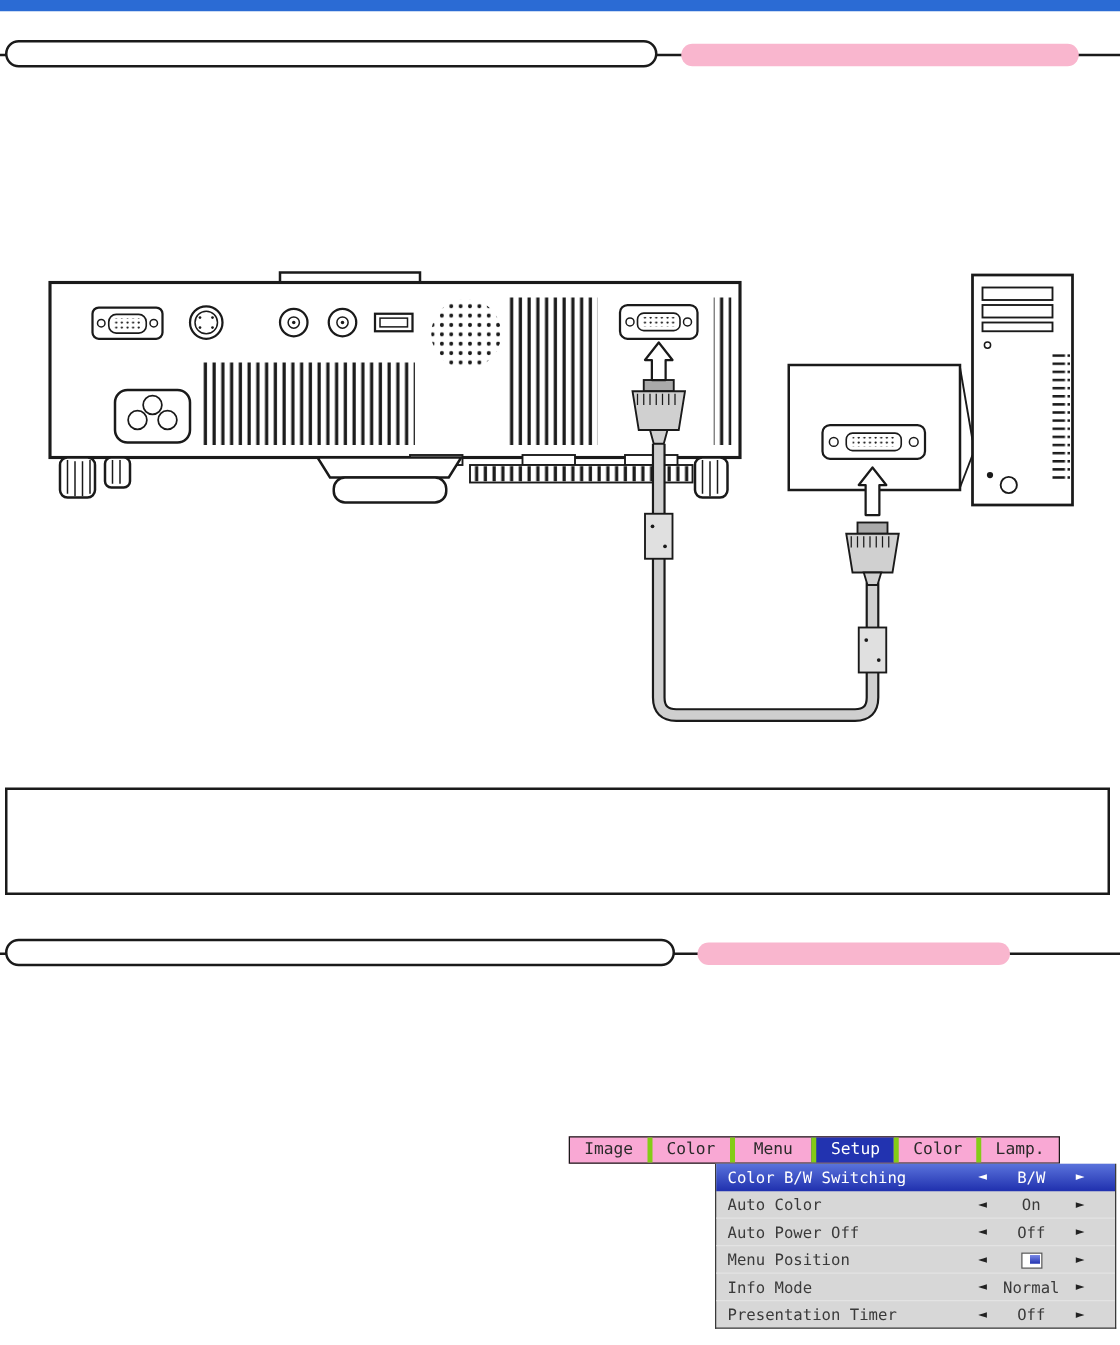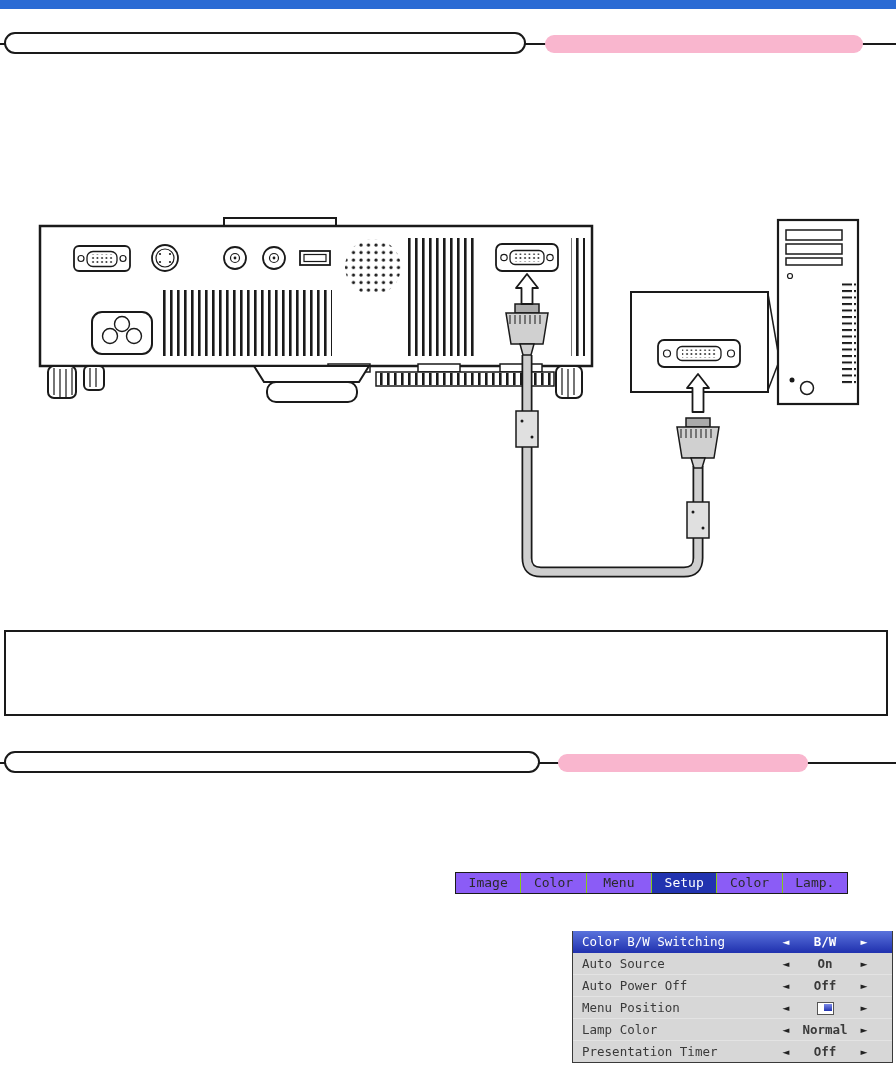--- a/index.html
+++ b/index.html
@@ -5,34 +5,34 @@
   html,body{margin:0;padding:0;background:#fff;}
   .page{position:relative;width:896px;height:1076px;background:#fff;overflow:hidden;
         font-family:"DejaVu Sans Mono","Liberation Mono",monospace;}
   .topbar{position:absolute;left:0;top:0;width:896px;height:9px;background:var(--top-bar,#2b6bd4);}
   .hline{position:absolute;left:0;width:896px;height:2px;background:#1a1a1a;}
   .pill{position:absolute;height:22px;border:2px solid #1a1a1a;border-radius:14px;background:#fff;box-sizing:border-box;}
   .pink{position:absolute;height:18px;border-radius:9px;background:var(--pink,#f9b6ce);}
   .notebox{position:absolute;left:4px;top:630px;width:884px;height:86px;border:2px solid #1a1a1a;background:#fff;box-sizing:border-box;}
 
   
-  .menubar{position:absolute;left:455px;top:872px;width:393px;height:22px;background:#8b5cf6;
+  .menubar{position:absolute;left:455px;top:909px;width:393px;height:22px;background:#f9a8d4;
            border:1px solid #1a1a1a;display:flex;box-sizing:border-box;}
-  .mtab{flex:1;text-align:center;line-height:20px;font-size:13px;color:#2a2a2a;border-left:1px solid #84cc16;cursor:default;}
+  .mtab{flex:1;text-align:center;line-height:20px;font-size:13px;color:#2a2a2a;border-left:4px solid #84cc16;cursor:default;}
   .mtab:first-child{border-left:none;}
   .mtab.active{background:var(--menu-blue,#2233b0);color:#fff;}
   .menupanel{position:absolute;left:572px;top:931px;width:321px;background:#d7d7d7;
              border:1px solid #3a3a3a;border-top:none;box-sizing:border-box;}
   .mrow{display:flex;align-items:center;height:21px;font-size:12.5px;color:#3a3a3a;padding-right:20px;border-bottom:1px solid #e3e3e3;}
   .mrow:last-child{border-bottom:none;}
   .mrow.selected{background:linear-gradient(#5a73dc,var(--menu-blue,#2233b0));color:#fff;border-bottom:1px solid #2233b0;}
   .mlabel{flex:1;padding-left:9px;white-space:nowrap;overflow:hidden;}
   .arrow{width:16px;text-align:center;font-size:9px;color:#222;font-family:"DejaVu Sans",sans-serif;}
   .mrow.selected .arrow{color:#fff;}
-  .mvalue{width:62px;text-align:center;white-space:nowrap;font-weight:bold;}
+  .mvalue{width:62px;text-align:center;white-space:nowrap;}
   .pos-icon{display:inline-block;width:15px;height:11px;background:#fff;border:1px solid #555;position:relative;vertical-align:middle;}
   .pos-inner{position:absolute;right:1px;top:1px;width:8px;height:7px;background:linear-gradient(#7b8ae8,#2233b0);}
   .enter-icon{display:inline-block;width:14px;height:13px;line-height:12px;background:#c8ccd8;border:1px solid #666;
               border-radius:2px;font-size:10px;color:#223;vertical-align:middle;text-align:center;font-family:"DejaVu Sans",sans-serif;}
   svg{display:block;}
 </style>
 </head>
 <body>
 
 <div class="page">
@@ -209,42 +209,42 @@
   <div class="menupanel">
 
     <div class="mrow selected">
       <span class="mlabel">Color B/W Switching</span>
       <span class="arrow">◄</span>
       <span class="mvalue">B/W</span>
       <span class="arrow">►</span>
     </div>
 
     <div class="mrow">
-      <span class="mlabel">Auto Source</span>
+      <span class="mlabel">Auto Color</span>
       <span class="arrow">◄</span>
       <span class="mvalue">On</span>
       <span class="arrow">►</span>
     </div>
 
     <div class="mrow">
       <span class="mlabel">Auto Power Off</span>
       <span class="arrow">◄</span>
       <span class="mvalue">Off</span>
       <span class="arrow">►</span>
     </div>
 
     <div class="mrow">
       <span class="mlabel">Menu Position</span>
       <span class="arrow">◄</span>
       <span class="mvalue"><span class="pos-icon"><span class="pos-inner"></span></span></span>
       <span class="arrow">►</span>
     </div>
 
     <div class="mrow">
-      <span class="mlabel">Lamp Color</span>
+      <span class="mlabel">Info Mode</span>
       <span class="arrow">◄</span>
       <span class="mvalue">Normal</span>
       <span class="arrow">►</span>
     </div>
 
 
     <div class="mrow">
       <span class="mlabel">Presentation Timer</span>
       <span class="arrow">◄</span>
       <span class="mvalue">Off</span>

